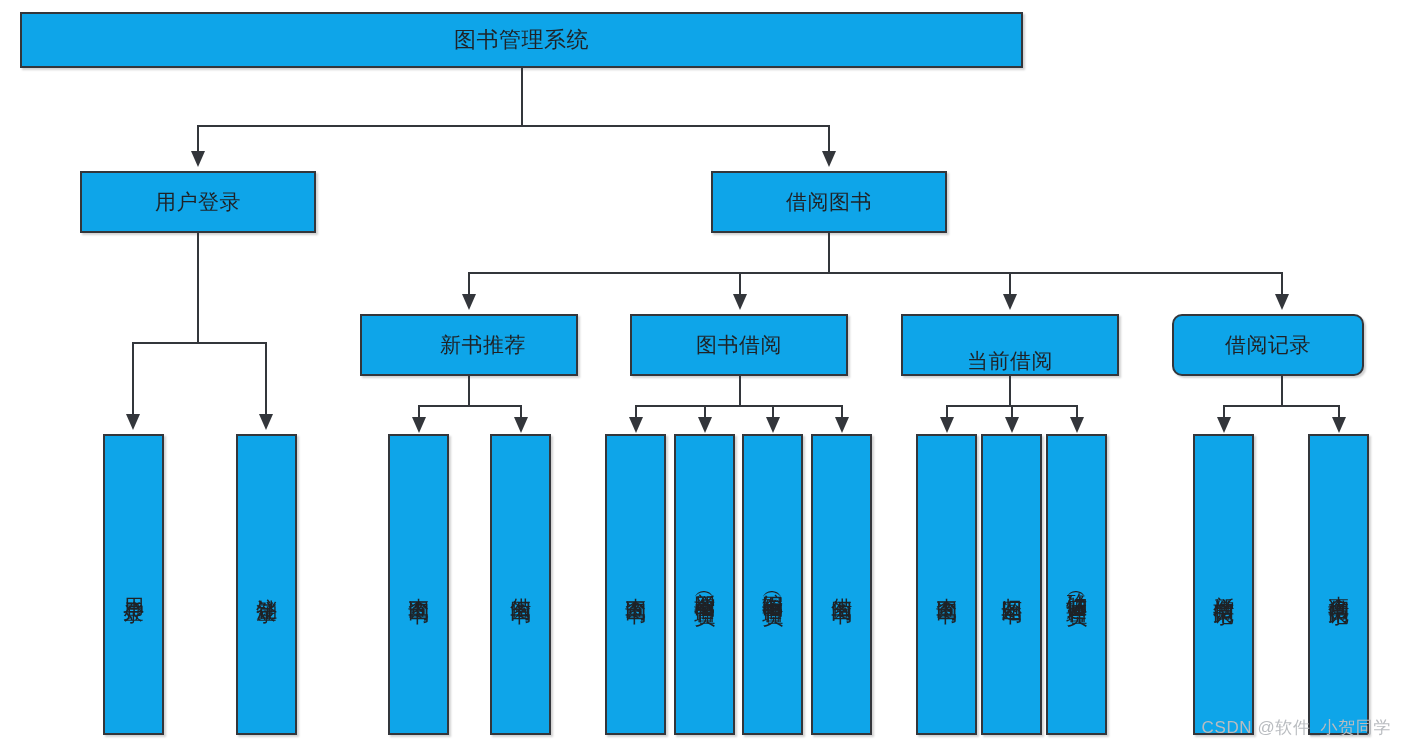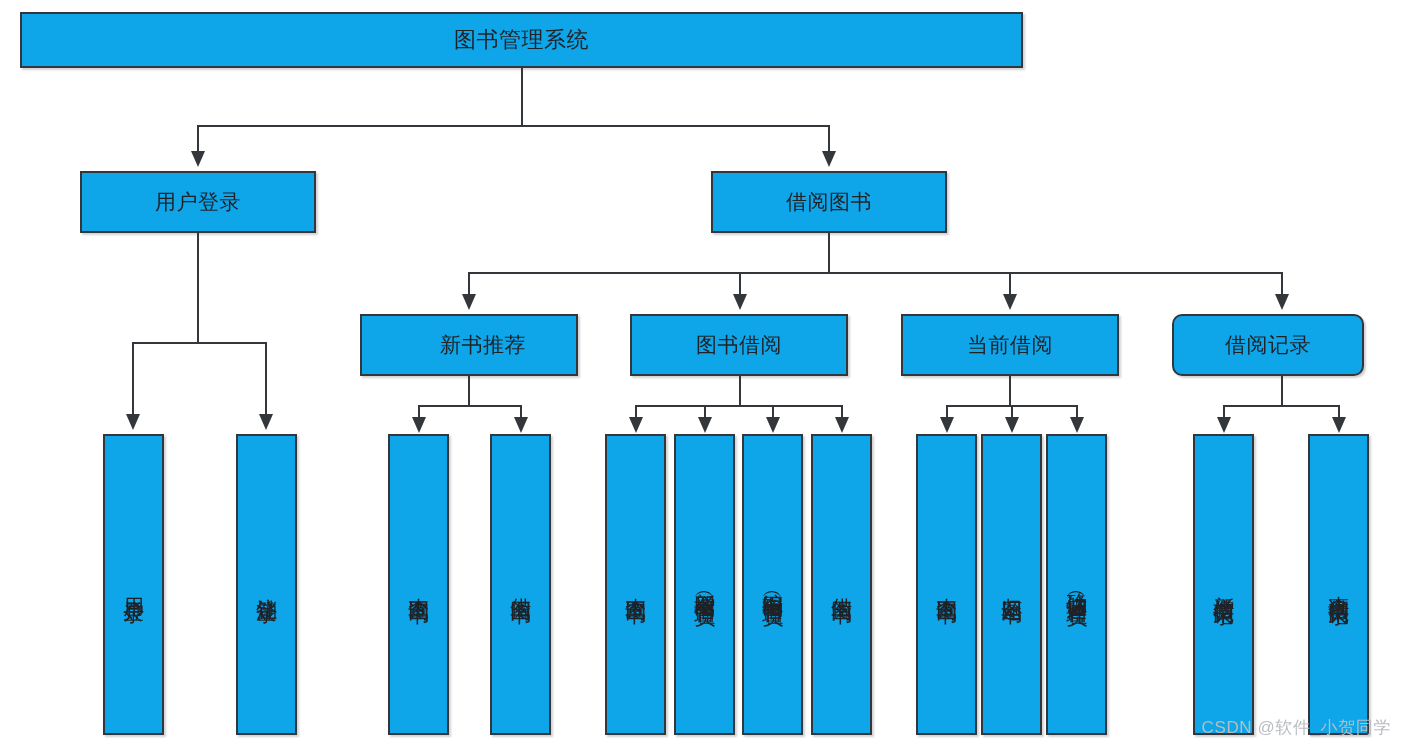--- a/index.html
+++ b/index.html
@@ -119,21 +119,21 @@
   <div class="arrow" style="left:1003px; top:294px;"></div>
   <div class="vline" style="left:1281px; top:272px; width:2px; height:24px;"></div>
   <div class="arrow" style="left:1275px; top:294px;"></div>
 
   <div class="node" style="left:360px; top:314px; width:218px; height:62px;padding-left:28px;">
     <span class="label">新书推荐</span>
   </div>
   <div class="node" style="left:630px; top:314px; width:218px; height:62px;">
     <span class="label">图书借阅</span>
   </div>
-  <div class="node" style="left:901px; top:314px; width:218px; height:62px;">
+  <div class="node" style="left:901px; top:314px; width:218px; height:62px;align-items:flex-end;">
     <span class="label">当前借阅</span>
   </div>
   <div class="node" style="left:1172px; top:314px; width:192px; height:62px;border-radius:10px;">
     <span class="label">借阅记录</span>
   </div>
 
   <div class="vline" style="left:468px; top:376px; width:2px; height:30px;"></div>
   <div class="hline" style="left:418px; top:405px; width:104px; height:2px;"></div>
   <div class="vline" style="left:418px; top:405px; width:2px; height:14px;"></div>
   <div class="arrow" style="left:412px; top:417px;"></div>

